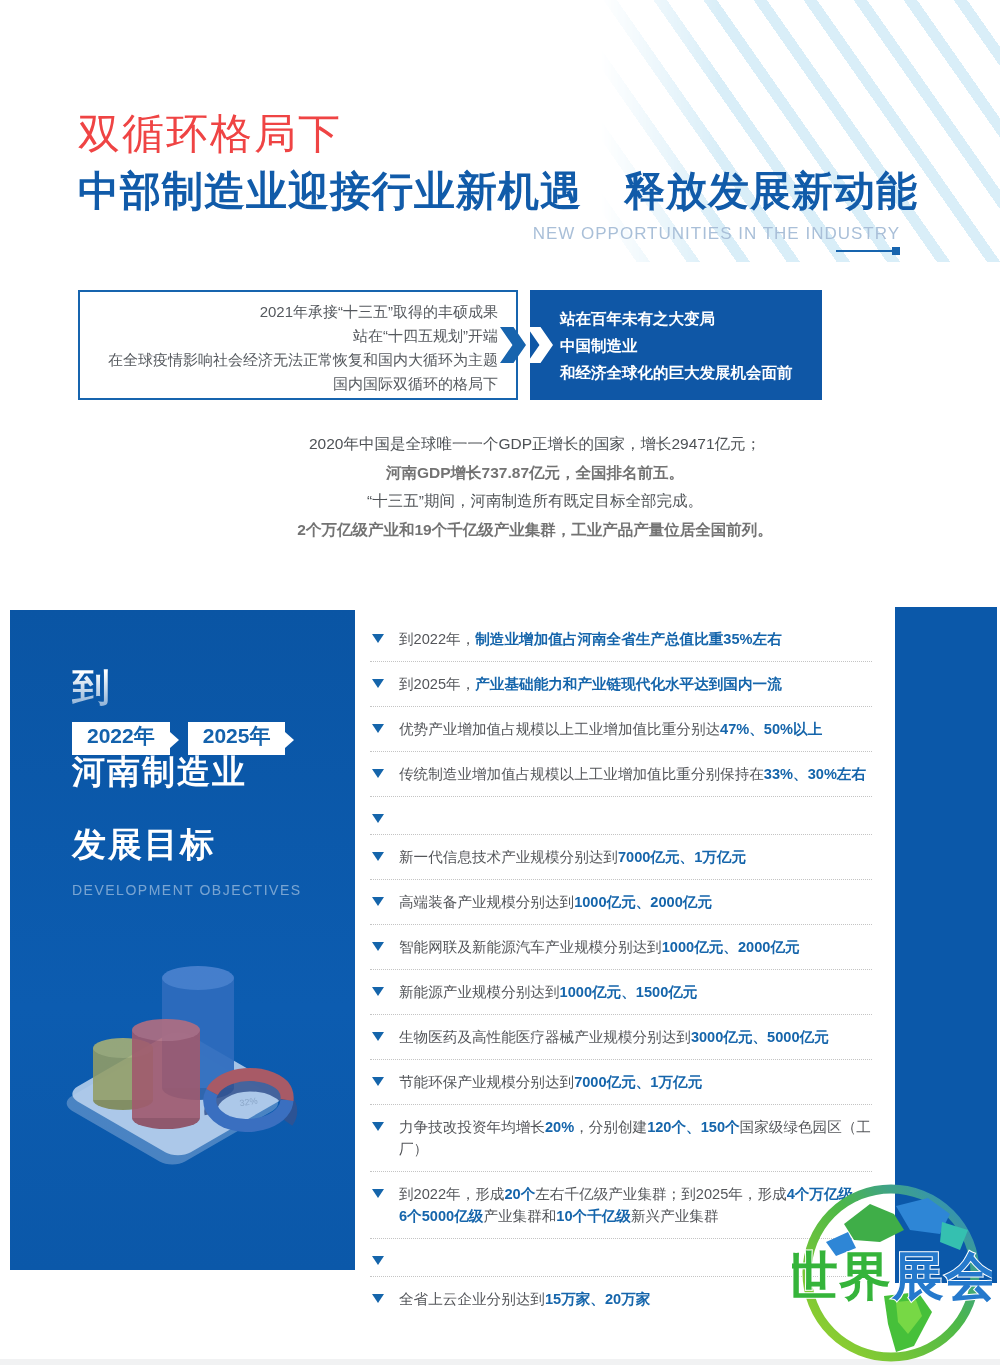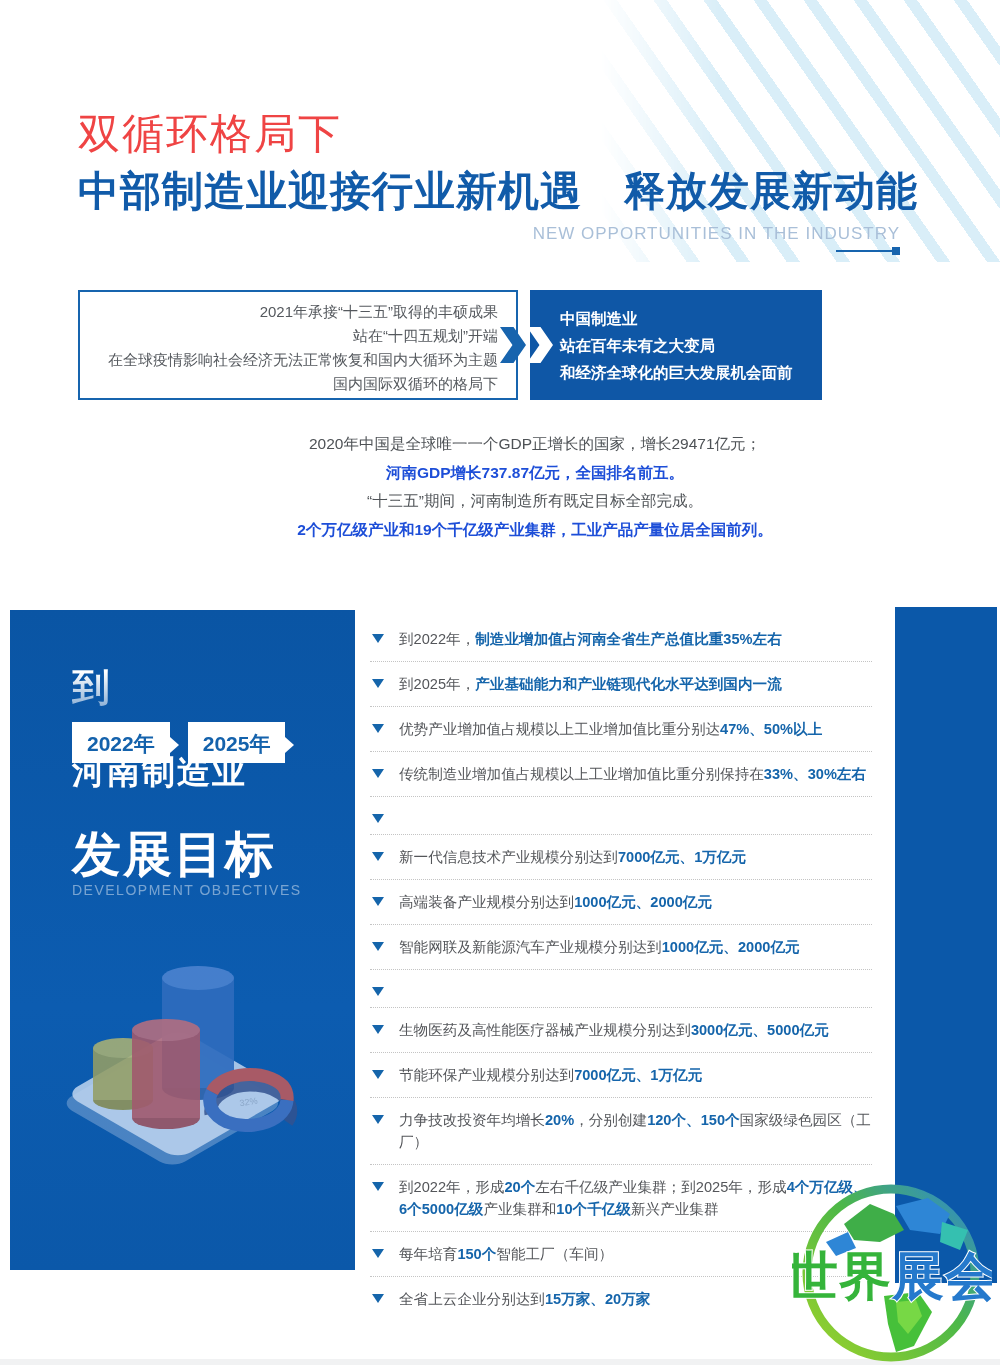--- a/index.html
+++ b/index.html
@@ -39,35 +39,35 @@
   }
   .blue-box .ln { font-size:15.5px; color:#ffffff; font-weight:700; line-height:27px; }
   .chev { width:26px; height:36px; clip-path:polygon(0 0,52% 0,100% 50%,52% 100%,0 100%,48% 50%); }
   .chev.blue { left:500px; top:327px; background:#1764ae; }
   .chev.white { left:527px; top:327px; background:#ffffff; z-index:2; }
 
   
   .summary { left:140px; top:430px; width:790px;text-align:center; }
   .summary p { font-size:15.5px; line-height:28.5px; }
   .summary p.gray { color:#4e5256; font-weight:400; }
-  .summary p.blue { color:#1d4ed8; font-weight:700; }
+  .summary p.blue { color:#737373; font-weight:700; }
 
   
   .panel { left:10px; top:610px; width:345px; height:660px;
     background:linear-gradient(180deg,#0a55a4 0%,#0c5cb0 60%,#0b58a9 100%); }
   .panel .lead { left:62px; top:52px; font-size:38px; font-weight:800;
     background:linear-gradient(180deg,#ffffff 20%,rgba(255,255,255,.45));
     -webkit-background-clip:text; background-clip:text; color:transparent; }
   .tags { left:62px; top:112px; display:flex; gap:18px; }
   .tag { position:relative; background:#ffffff; color:#1462ac; font-weight:600;
-    font-size:21px; padding:8px 15px 5px; }
+    font-size:21px; padding:0 15px 5px; }
   .tag::after { content:""; position:absolute; left:100%; top:55%; transform:translateY(-50%);
     border-top:8px solid transparent; border-bottom:8px solid transparent; border-left:9px solid #ffffff; }
   .panel .t1 { left:62px; top:140px; font-size:33px; font-weight:800; color:#ffffff; letter-spacing:2px; }
-  .panel .t2 { left:62px; top:212px; font-size:49px; font-weight:800; color:#ffffff; letter-spacing:2px; }
+  .panel .t2 { left:62px; top:212px; font-size:34px; font-weight:800; color:#ffffff; letter-spacing:2px; }
   .panel .dev { left:62px; top:272px; font-size:14px; color:rgba(255,255,255,.45); letter-spacing:1.5px; }
   .panel .illus { left:5px; top:350px; }
 
   
   .olist { left:370px; top:617px; width:502px; }
   .orow { display:flex; align-items:flex-start; padding:11px 0; border-bottom:1px dotted #c4c4c4; }
   .orow:last-child { border-bottom:none; }
   .tri { flex:0 0 auto; width:0; height:0; margin:6px 15px 0 2px;
     border-left:6px solid transparent; border-right:6px solid transparent; border-top:9px solid #1565ab; }
   .otext { font-size:14.6px; line-height:22px; color:#54565a; width:472px; }
@@ -94,22 +94,22 @@
 
 <div class="abs left-box" id="left-box-lines">
     <p class="ln">2021年承接“十三五”取得的丰硕成果</p>
     <p class="ln">站在“十四五规划”开端</p>
     <p class="ln">在全球疫情影响社会经济无法正常恢复和国内大循环为主题</p>
     <p class="ln">国内国际双循环的格局下</p>
   </div>
 <div class="abs chev blue"></div>
 <div class="abs chev white"></div>
 <div class="abs blue-box" id="blue-box-lines">
+    <p class="ln">站在百年未有之大变局</p>
     <p class="ln">中国制造业</p>
-    <p class="ln">站在百年未有之大变局</p>
     <p class="ln">和经济全球化的巨大发展机会面前</p>
   </div>
 
 <div class="abs summary" id="summary-block">
     <p class="gray">2020年中国是全球唯一一个GDP正增长的国家，增长29471亿元；</p>
     <p class="blue">河南GDP增长737.87亿元，全国排名前五。</p>
     <p class="gray">“十三五”期间，河南制造所有既定目标全部完成。</p>
     <p class="blue">2个万亿级产业和19个千亿级产业集群，工业产品产量位居全国前列。</p>
   </div>
 
@@ -181,40 +181,40 @@
     <div class="orow">
       <span class="tri"></span>
       <p class="otext"><span>高端装备产业规模分别达到</span><span class="em">1000亿元、2000亿元</span></p>
     </div>
     <div class="orow">
       <span class="tri"></span>
       <p class="otext"><span>智能网联及新能源汽车产业规模分别达到</span><span class="em">1000亿元、2000亿元</span></p>
     </div>
     <div class="orow">
       <span class="tri"></span>
+      <p class="otext"><span>新能源产业规模分别达到</span><span class="em">1000亿元、1500亿元</span></p>
     </div>
     <div class="orow">
       <span class="tri"></span>
       <p class="otext"><span>生物医药及高性能医疗器械产业规模分别达到</span><span class="em">3000亿元、5000亿元</span></p>
     </div>
     <div class="orow">
       <span class="tri"></span>
       <p class="otext"><span>节能环保产业规模分别达到</span><span class="em">7000亿元、1万亿元</span></p>
     </div>
     <div class="orow">
       <span class="tri"></span>
       <p class="otext"><span>力争技改投资年均增长</span><span class="em">20%</span><span>，分别创建</span><span class="em">120个、150个</span><span>国家级绿色园区（工厂）</span></p>
     </div>
     <div class="orow">
       <span class="tri"></span>
       <p class="otext"><span>到2022年，形成</span><span class="em">20个</span><span>左右千亿级产业集群；到2025年，形成</span><span class="em">4个万亿级、6个5000亿级</span><span>产业集群和</span><span class="em">10个千亿级</span><span>新兴产业集群</span></p>
     </div>
     <div class="orow">
       <span class="tri"></span>
-      <p class="otext"><span>每年培育</span><span class="em">150个</span><span>智能工厂（车间）</span></p>
     </div>
     <div class="orow">
       <span class="tri"></span>
       <p class="otext"><span>全省上云企业分别达到</span><span class="em">15万家、20万家</span></p>
     </div>
   </div>
 
 <div class="abs right-bar"></div>
 
 <div class="abs globe">

